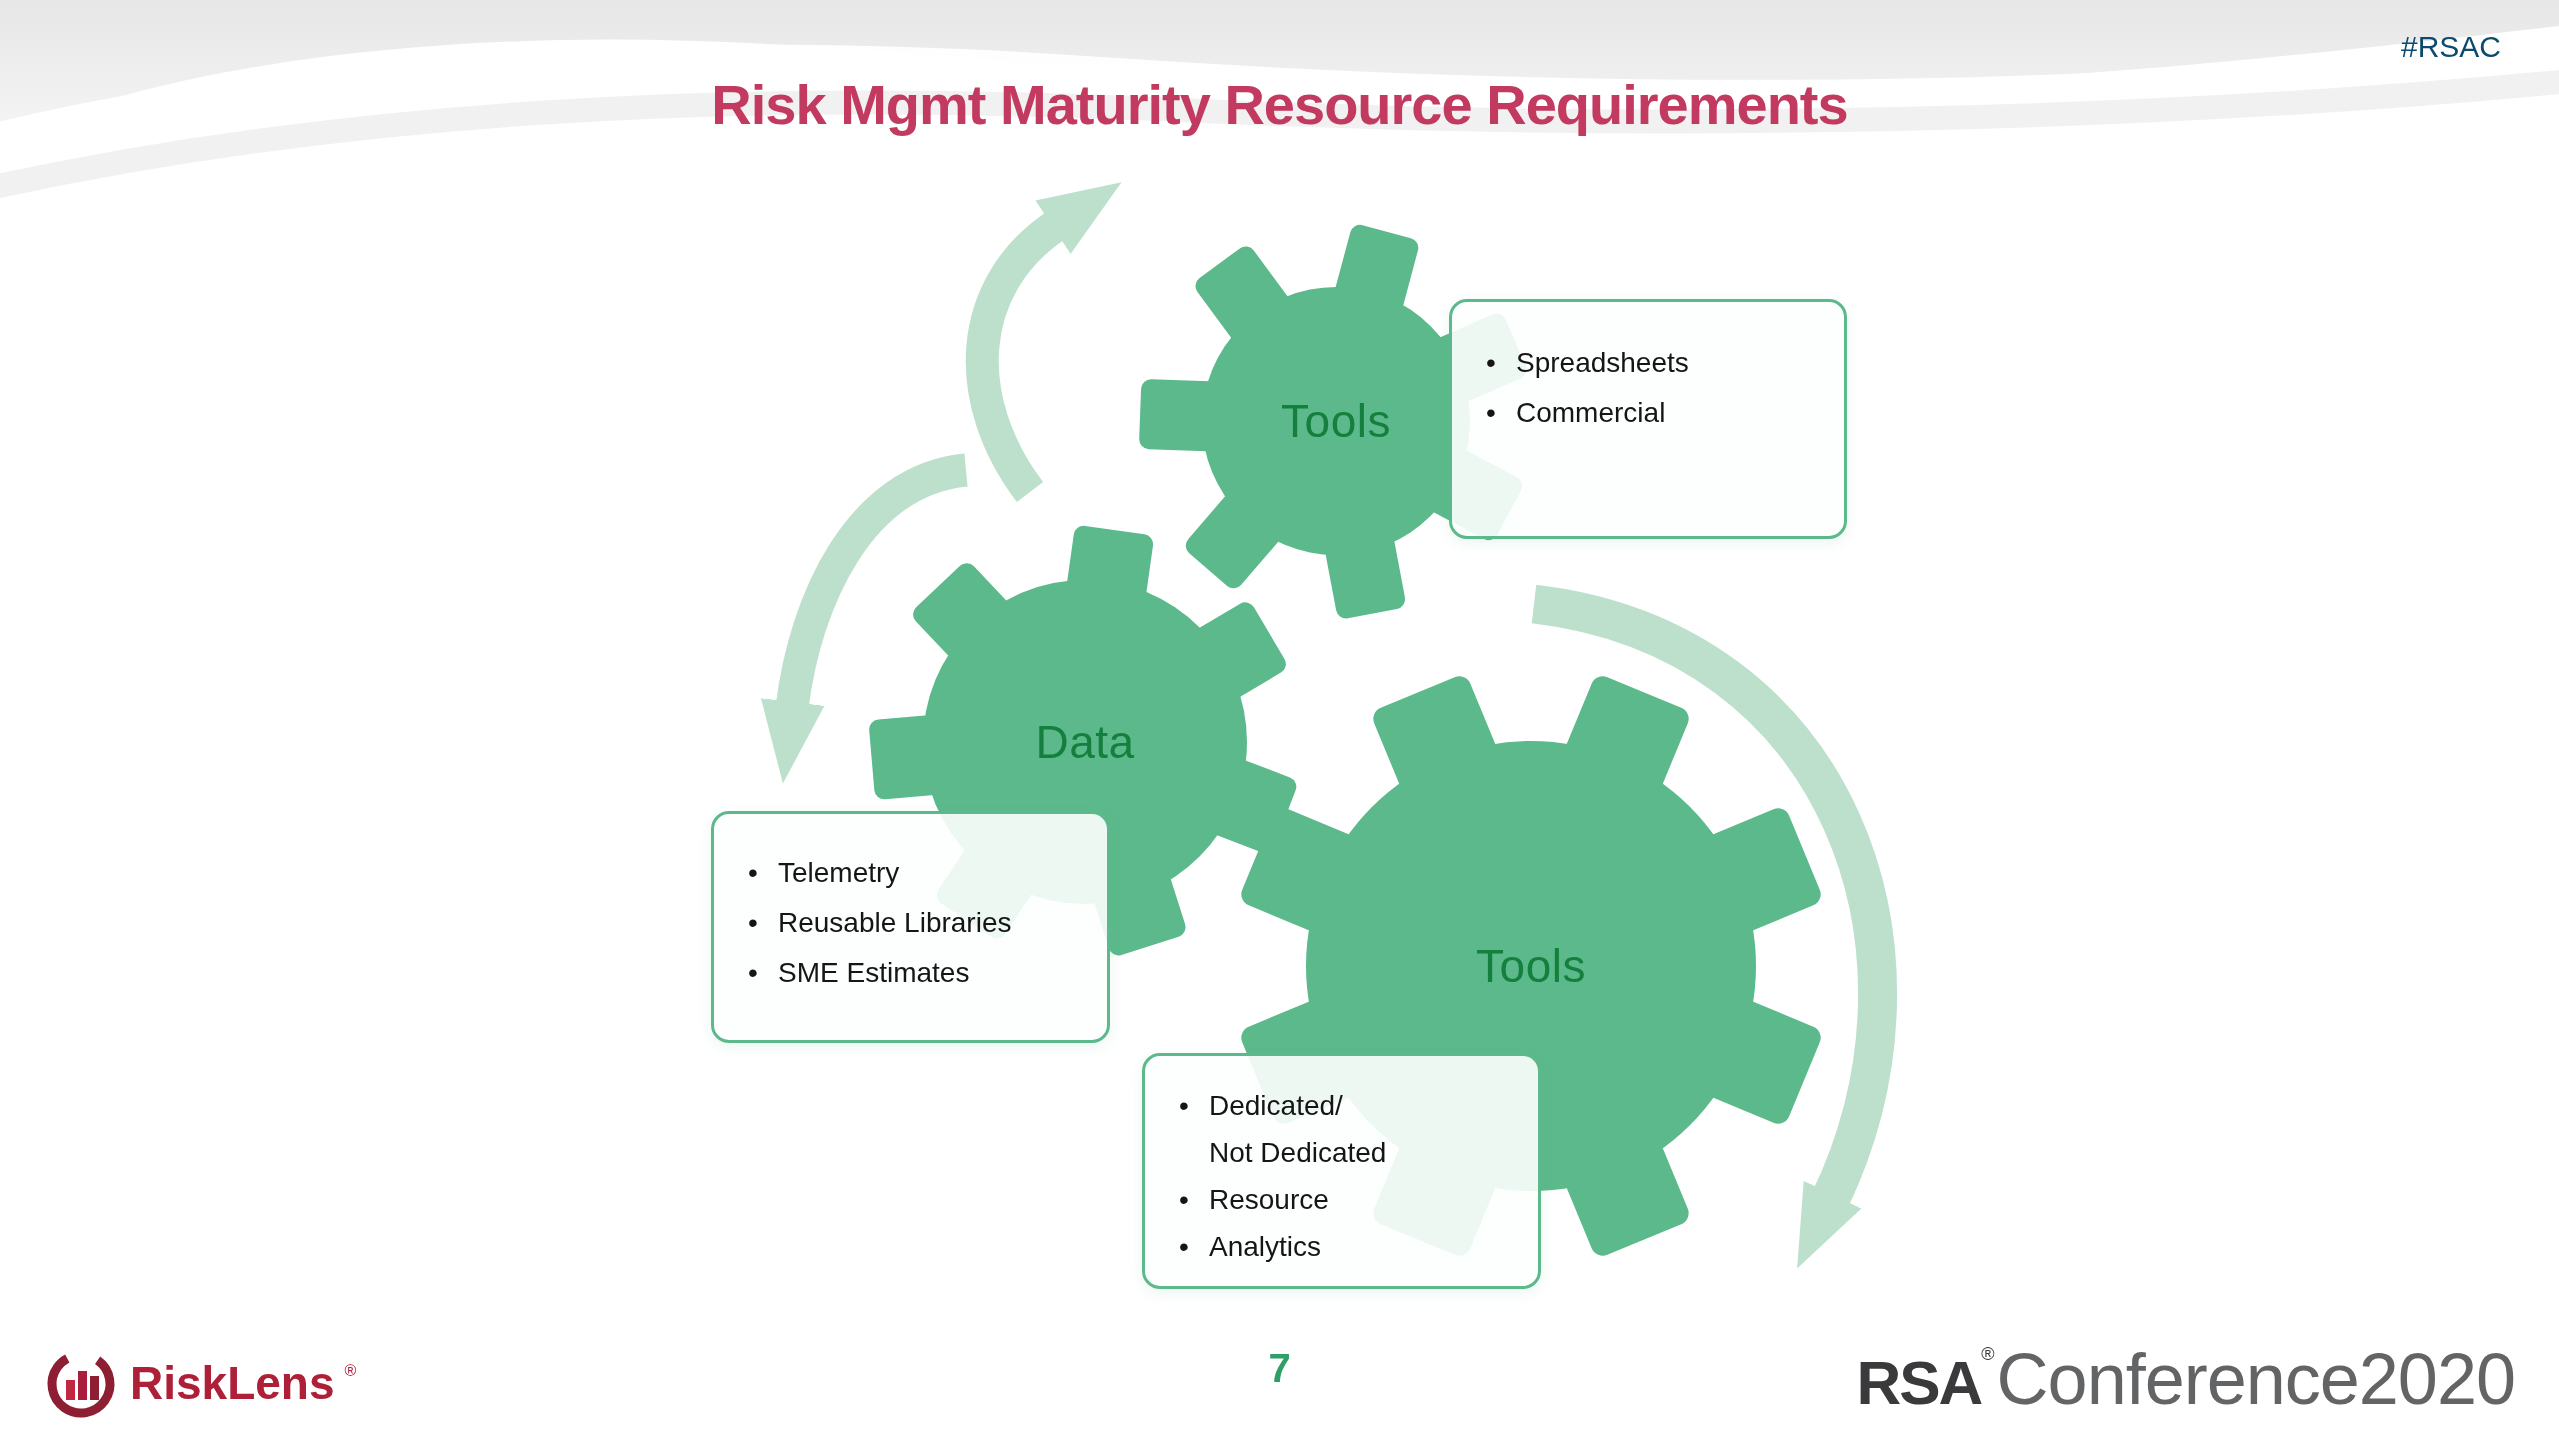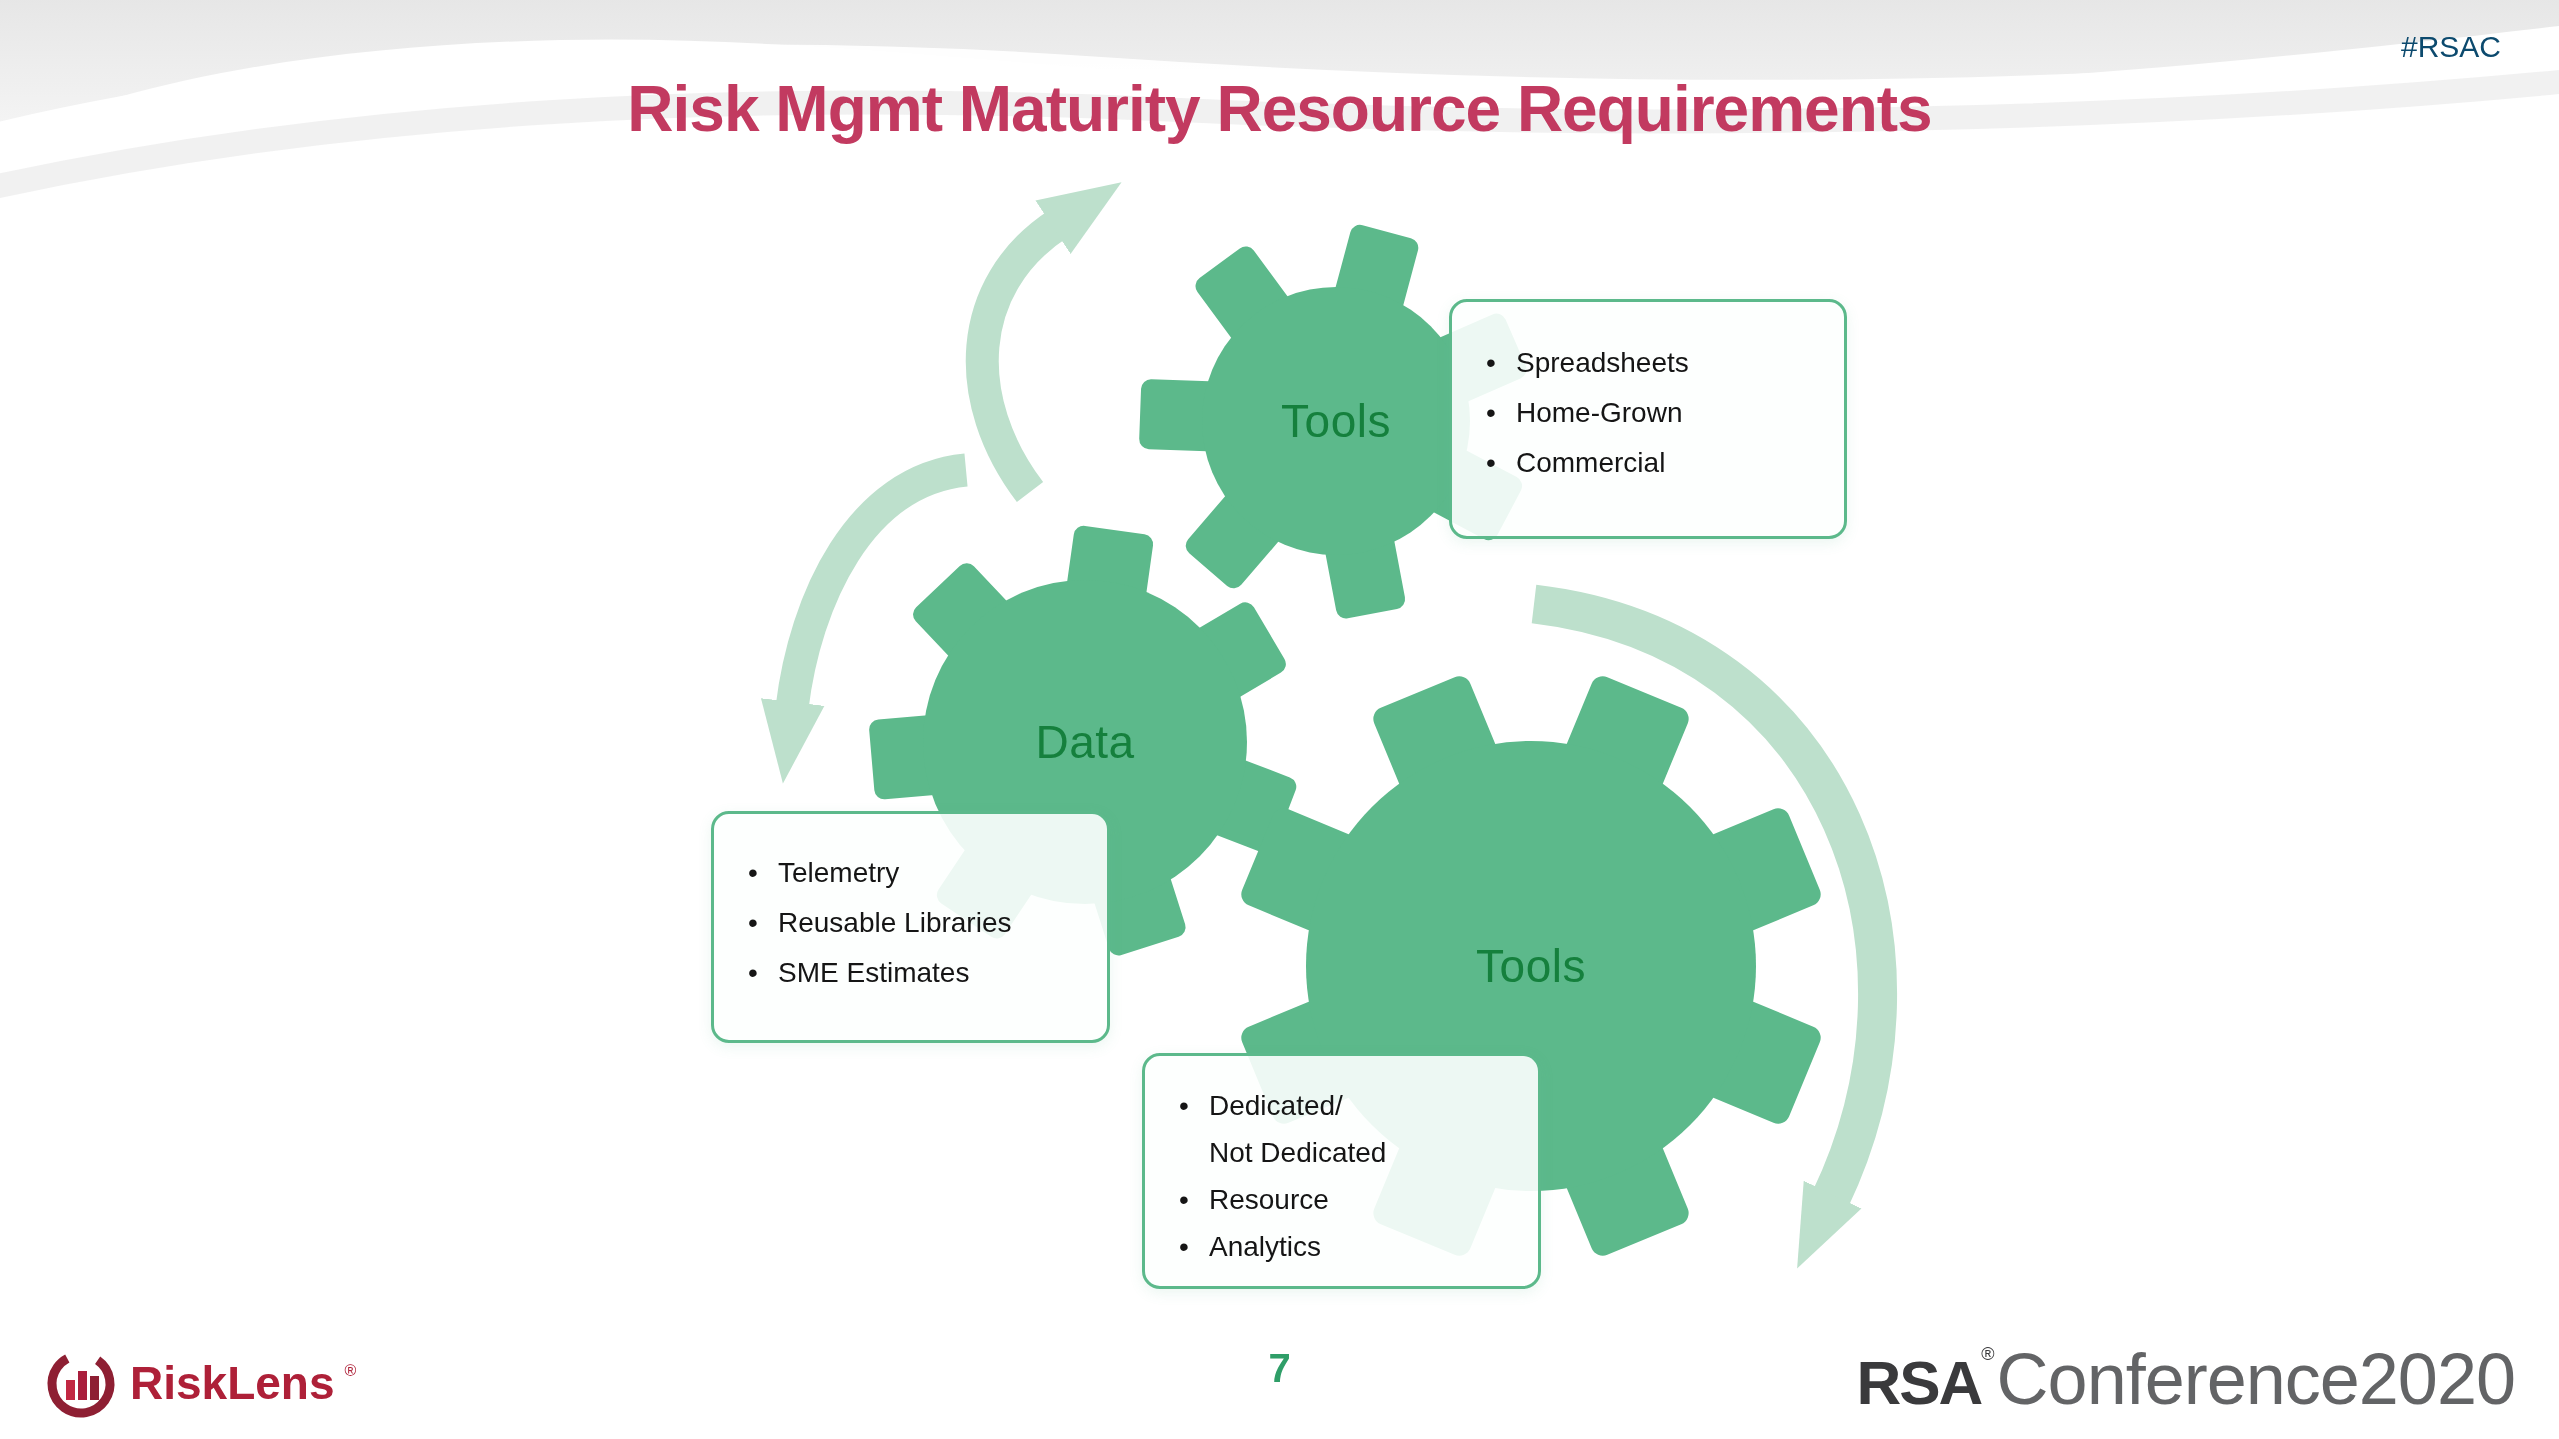--- a/index.html
+++ b/index.html
@@ -9,21 +9,21 @@
   }
   .slide{position:relative;width:2559px;height:1439px;background:#ffffff;overflow:hidden;}
 
   
   .swoosh{position:absolute;top:0;left:0;pointer-events:none;}
 
   .hashtag{position:absolute;top:30px;right:58px;font-size:30px;color:#0c4a6e;}
 
   .title{
     position:absolute;top:72px;left:0;width:100%;margin:0;
-    text-align:center;font-size:64px;font-weight:bold;color:#C23A60;
+    text-align:center;font-size:56px;font-weight:bold;color:#C23A60;
     letter-spacing:-1px;
   }
 
   .diagram-svg{position:absolute;top:0;left:0;}
 
   path.arrow{stroke:var(--arrow,#BDE0CC);fill:none;stroke-linecap:butt;}
   .arrowhead{fill:var(--arrow,#BDE0CC);}
   g.gear-shapes{fill:var(--gear,#5CB98B);}
 
   .gear-label{
@@ -140,21 +140,20 @@
     </g>
   </svg>
 
   <div class="gear-label" id="label-tools">Tools</div>
   <div class="gear-label" id="label-data">Data</div>
   <div class="gear-label" id="label-skills">Tools</div>
 
   <div class="callout callout-tools">
     <ul>
       <li>Spreadsheets</li>
-      <li>Home-Grown</li>
       <li>Commercial</li>
     </ul>
   </div>
 
   <div class="callout callout-data">
     <ul>
       <li>Telemetry</li>
       <li>Reusable Libraries</li>
       <li>SME Estimates</li>
     </ul>

